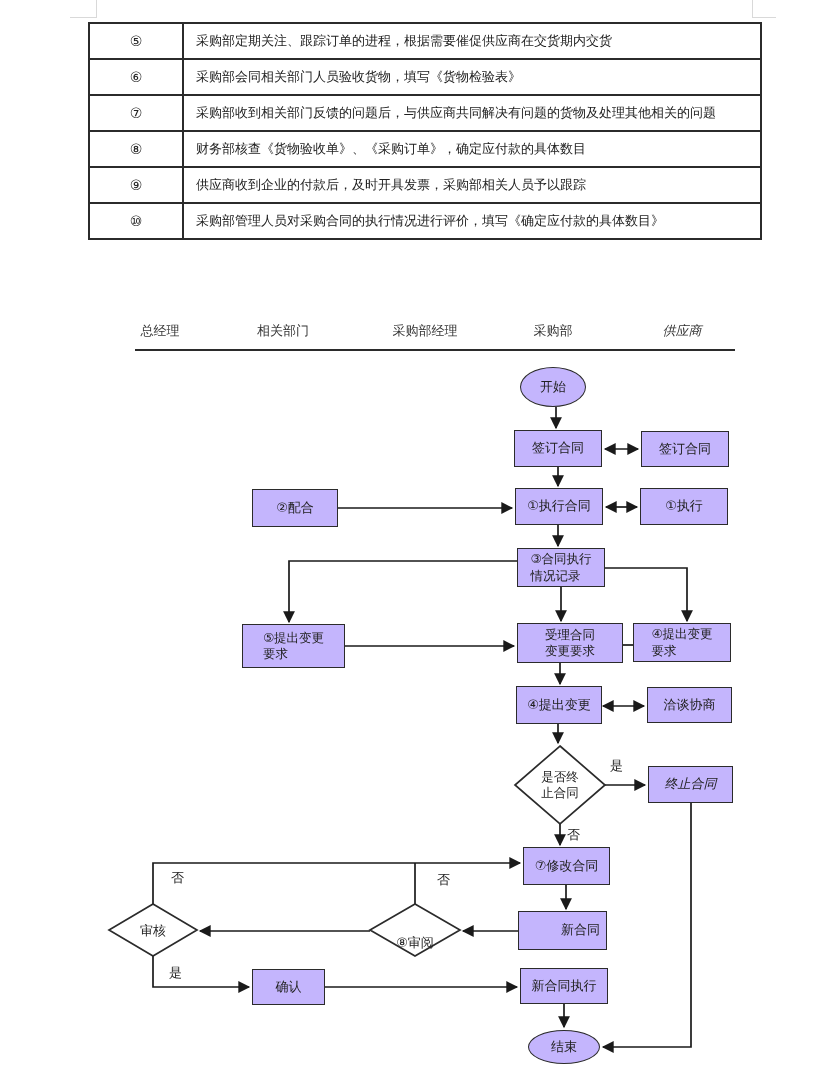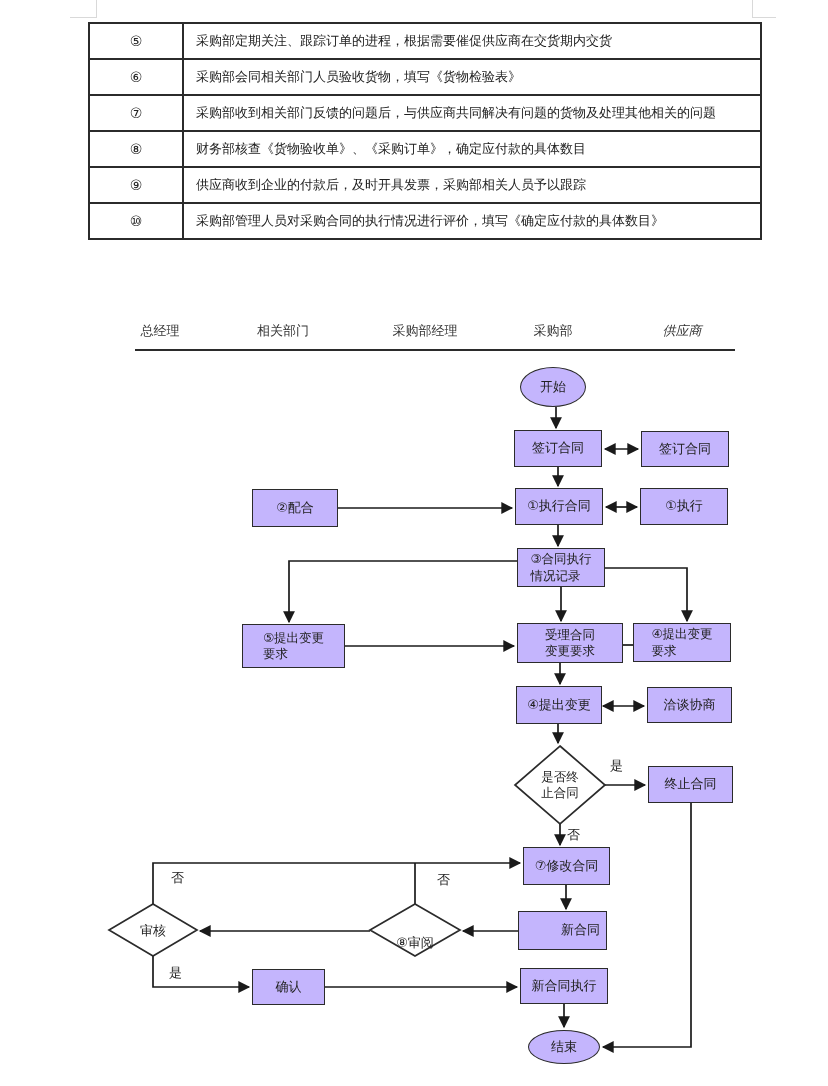--- a/index.html
+++ b/index.html
@@ -144,21 +144,21 @@
   <div class="node small" style="left:517px;top:548px;width:88px;height:39px;">③合同执行
 情况记录</div>
   <div class="node small" style="left:242px;top:624px;width:103px;height:44px;">⑤提出变更
 要求</div>
   <div class="node small" style="left:517px;top:623px;width:106px;height:40px;">受理合同
 变更要求</div>
   <div class="node small" style="left:633px;top:623px;width:98px;height:39px;">④提出变更
 要求</div>
   <div class="node" style="left:516px;top:686px;width:86px;height:38px;">④提出变更</div>
   <div class="node" style="left:647px;top:687px;width:85px;height:36px;">洽谈协商</div>
-  <div class="node" style="left:648px;top:766px;width:85px;height:37px;">终止合同</div>
+  <div class="node" style="left:648px;top:766px;width:85px;height:37px;font-style:italic;">终止合同</div>
   <div class="node" style="left:523px;top:847px;width:87px;height:38px;">⑦修改合同</div>
   <div class="node" style="left:518px;top:911px;width:89px;height:39px;padding-left:36px;">新合同</div>
   <div class="node" style="left:252px;top:969px;width:73px;height:36px;">确认</div>
   <div class="node" style="left:520px;top:968px;width:88px;height:36px;">新合同执行</div>
   <div class="node oval" style="left:528px;top:1030px;width:72px;height:34px;">结束</div>
 
   <div class="dlabel" style="left:560px;top:769px;width:66px;">是否终
 止合同</div>
   <div class="dlabel" style="left:153px;top:923px;width:56px;font-size:13px;">审核</div>
   <div class="dlabel" style="left:415px;top:923px;width:72px;font-size:13px;margin-top:12px;">⑧审阅</div>

